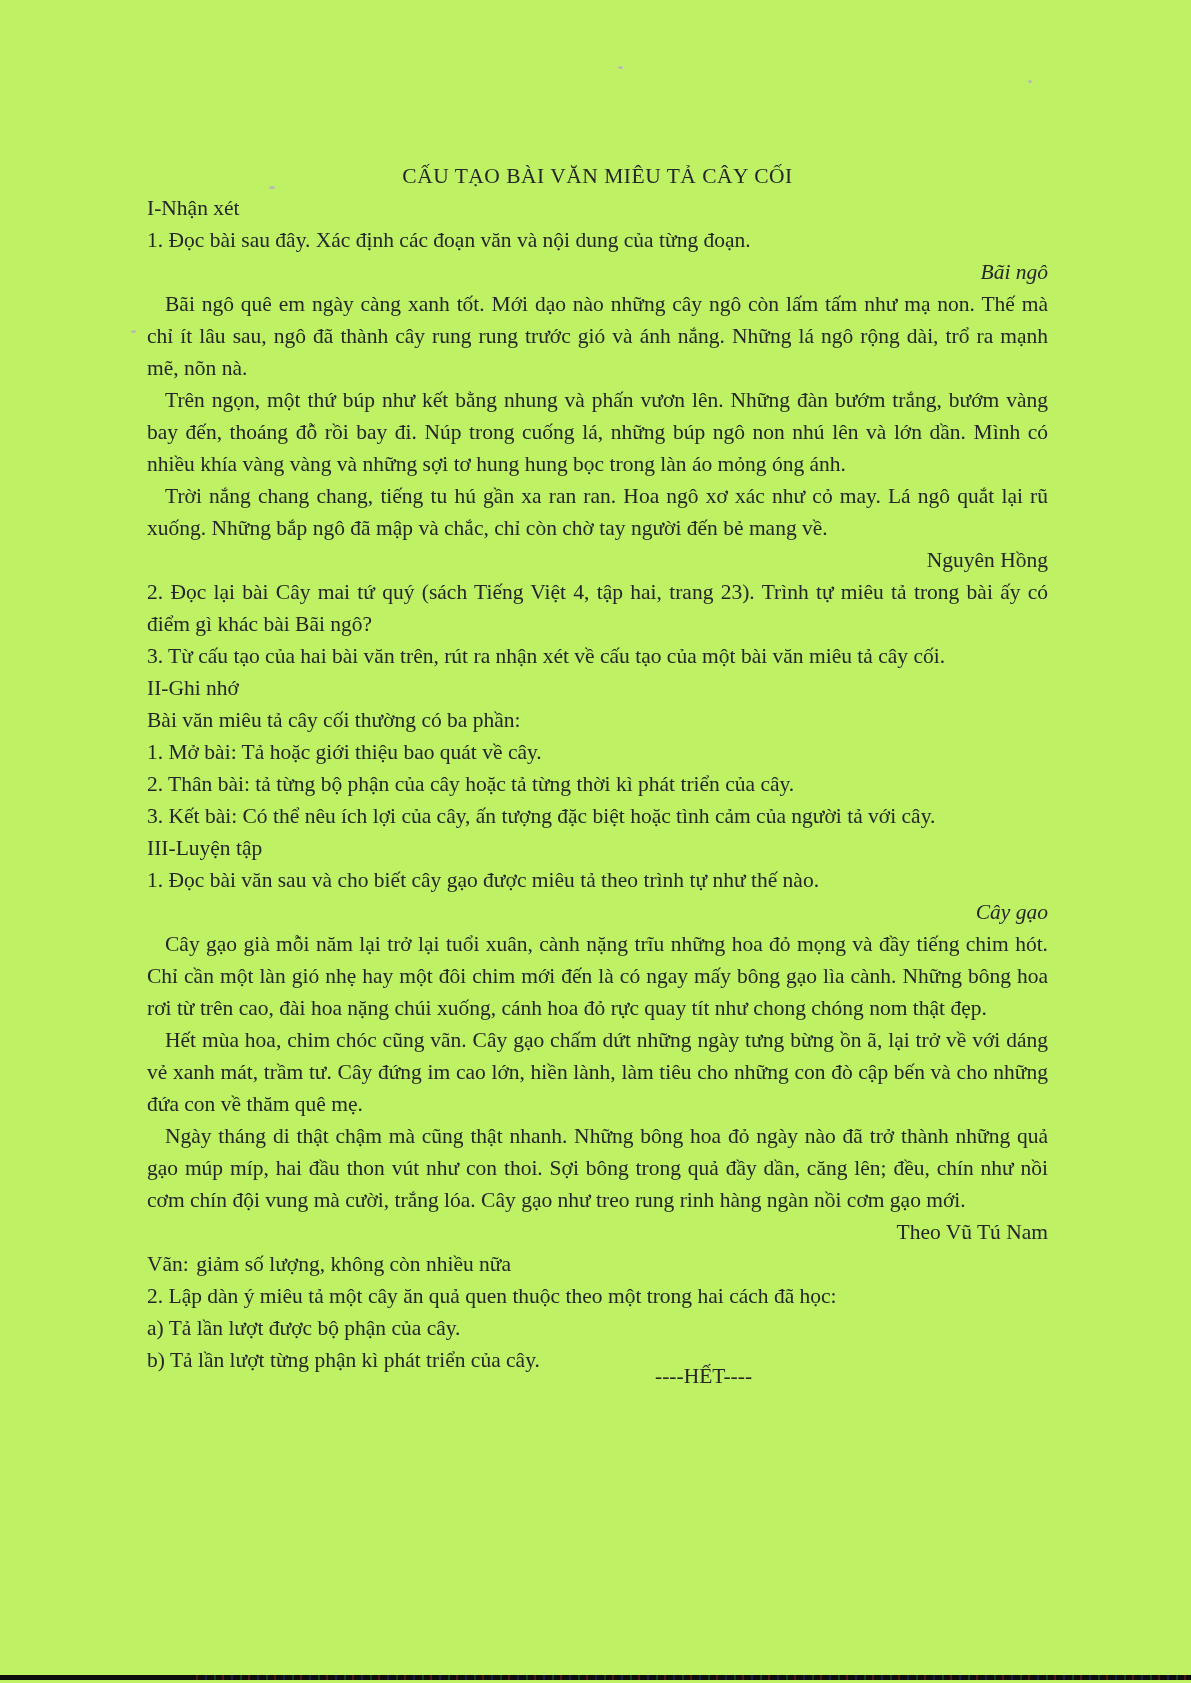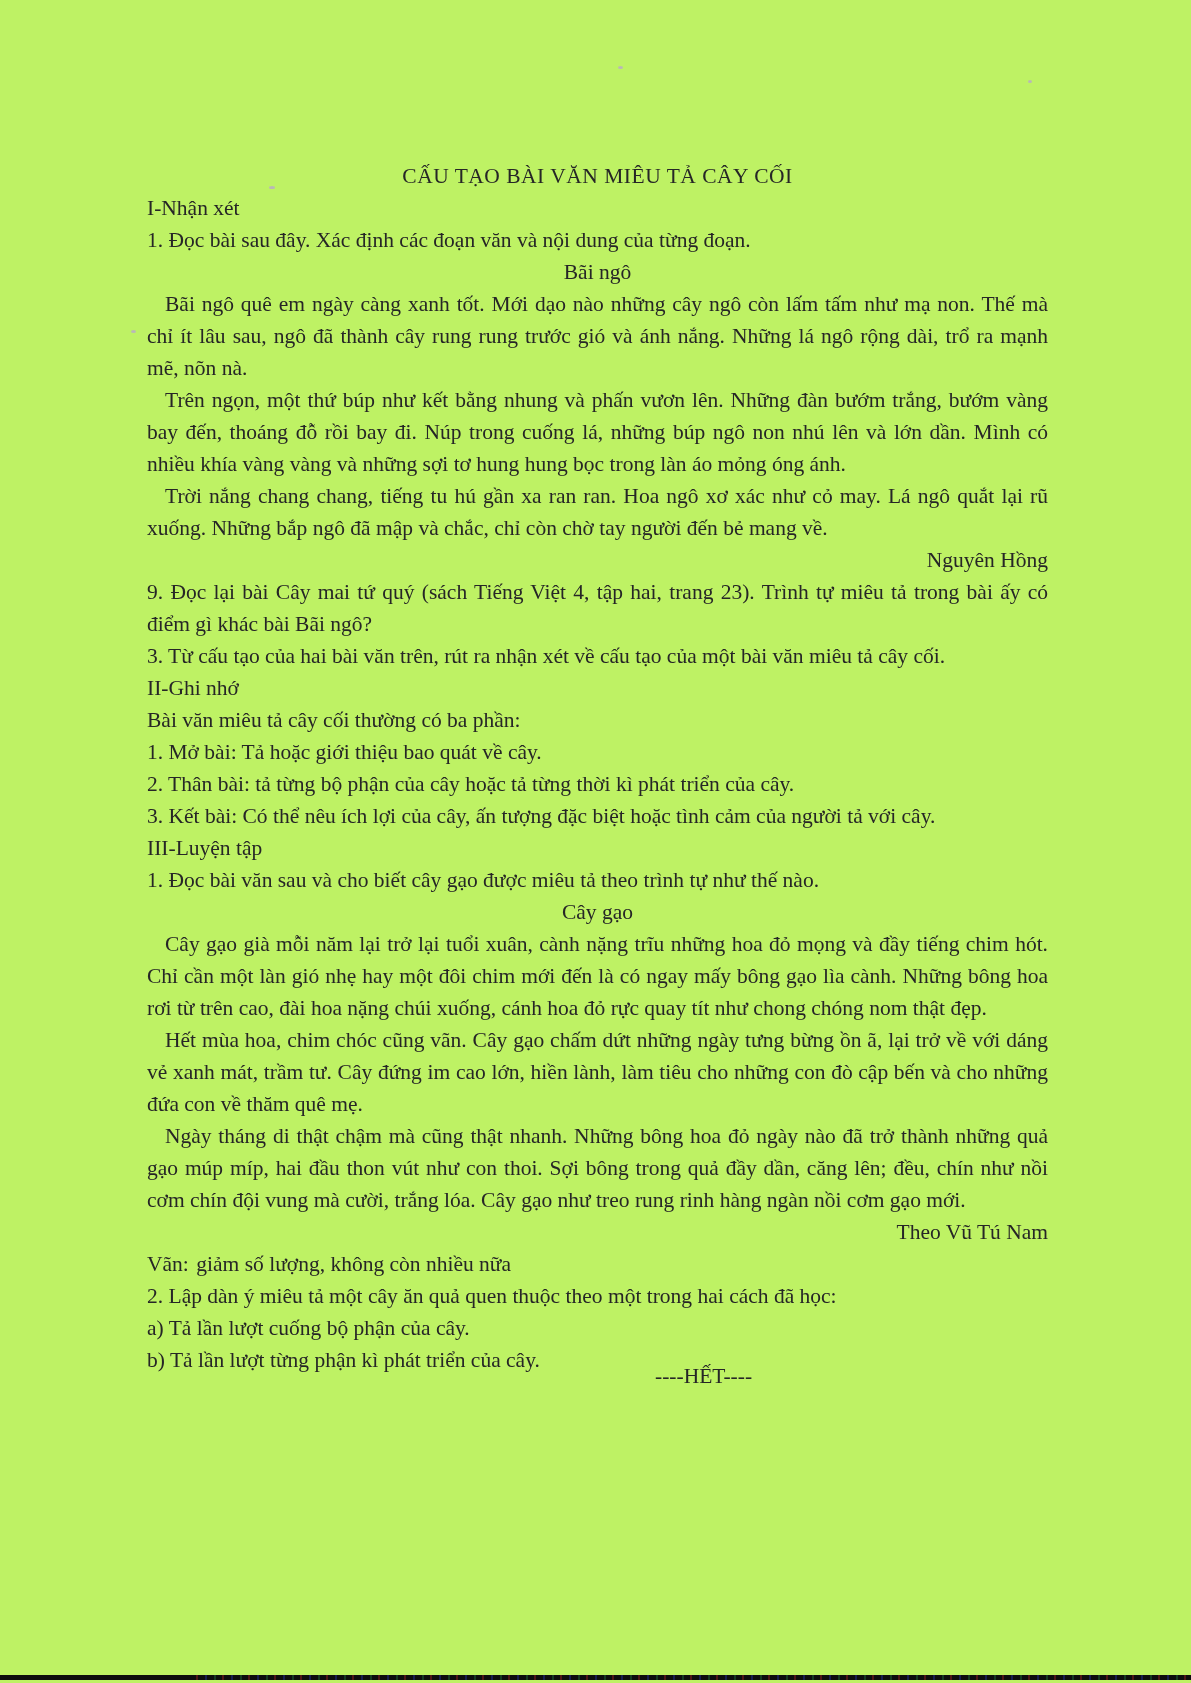--- a/index.html
+++ b/index.html
@@ -27,23 +27,24 @@
     text-align:center;
     font-weight:bold;
     font-size:22.5px;
     letter-spacing:.5px;
   }
   .sec-heading{
     font-weight:bold;
     font-size:22px;
   }
   .center-title{
-    text-align:center;
+    text-align:right;
     font-weight:bold;
     font-size:22px;
+    font-style:italic;
   }
   .para{
     text-align:justify;
     text-indent:18px;
   }
   .item{
     text-align:justify;
   }
   .author{
     text-align:right;
@@ -105,21 +106,21 @@
     <p class="item">1. Đọc bài sau đây. Xác định các đoạn văn và nội dung của từng đoạn.</p>
 
     <h3 class="center-title">Bãi ngô</h3>
 
     <p class="para">Bãi ngô quê em ngày càng xanh tốt. Mới dạo nào những cây ngô còn lấm tấm như mạ non. Thế mà chỉ ít lâu sau, ngô đã thành cây rung rung trước gió và ánh nắng. Những lá ngô rộng dài, trổ ra mạnh mẽ, nõn nà.</p>
     <p class="para">Trên ngọn, một thứ búp như kết bằng nhung và phấn vươn lên. Những đàn bướm trắng, bướm vàng bay đến, thoáng đỗ rồi bay đi. Núp trong cuống lá, những búp ngô non nhú lên và lớn dần. Mình có nhiều khía vàng vàng và những sợi tơ hung hung bọc trong làn áo mỏng óng ánh.</p>
     <p class="para">Trời nắng chang chang, tiếng tu hú gần xa ran ran. Hoa ngô xơ xác như cỏ may. Lá ngô quắt lại rũ xuống. Những bắp ngô đã mập và chắc, chỉ còn chờ tay người đến bẻ mang về.</p>
 
     <p class="author author-1">Nguyên Hồng</p>
 
-    <p class="item"><span>9. Đọc lại bài </span><b>Cây mai tứ quý</b><span> (sách Tiếng Việt 4, tập hai, trang 23). Trình tự miêu tả trong bài ấy có điểm gì khác bài </span><b>Bãi ngô?</b></p>
+    <p class="item"><span>2. Đọc lại bài </span><b>Cây mai tứ quý</b><span> (sách Tiếng Việt 4, tập hai, trang 23). Trình tự miêu tả trong bài ấy có điểm gì khác bài </span><b>Bãi ngô?</b></p>
 
     <p class="item">3. Từ cấu tạo của hai bài văn trên, rút ra nhận xét về cấu tạo của một bài văn miêu tả cây cối.</p>
 
     <h2 class="sec-heading">II-Ghi nhớ</h2>
 
     <p class="indent-block">Bài văn miêu tả cây cối thường có ba phần:</p>
     <p class="indent-block">1. Mở bài: Tả hoặc giới thiệu bao quát về cây.</p>
     <p class="indent-block">2. Thân bài: tả từng bộ phận của cây hoặc tả từng thời kì phát triển của cây.</p>
     <p class="indent-block">3. Kết bài: Có thể nêu ích lợi của cây, ấn tượng đặc biệt hoặc tình cảm của người tả với cây.</p>
 
@@ -131,21 +132,21 @@
 
     <p class="para">Cây gạo già mỗi năm lại trở lại tuổi xuân, cành nặng trĩu những hoa đỏ mọng và đầy tiếng chim hót. Chỉ cần một làn gió nhẹ hay một đôi chim mới đến là có ngay mấy bông gạo lìa cành. Những bông hoa rơi từ trên cao, đài hoa nặng chúi xuống, cánh hoa đỏ rực quay tít như chong chóng nom thật đẹp.</p>
     <p class="para">Hết mùa hoa, chim chóc cũng vãn. Cây gạo chấm dứt những ngày tưng bừng ồn ã, lại trở về với dáng vẻ xanh mát, trầm tư. Cây đứng im cao lớn, hiền lành, làm tiêu cho những con đò cập bến và cho những đứa con về thăm quê mẹ.</p>
     <p class="para">Ngày tháng di thật chậm mà cũng thật nhanh. Những bông hoa đỏ ngày nào đã trở thành những quả gạo múp míp, hai đầu thon vút như con thoi. Sợi bông trong quả đầy dần, căng lên; đều, chín như nồi cơm chín đội vung mà cười, trắng lóa. Cây gạo như treo rung rinh hàng ngàn nồi cơm gạo mới.</p>
 
     <p class="author author-2">Theo Vũ Tú Nam</p>
 
     <p class="glossary"><b>Vãn:</b><span class="def">giảm số lượng, không còn nhiều nữa</span></p>
 
     <p class="item">2. Lập dàn ý miêu tả một cây ăn quả quen thuộc theo một trong hai cách đã học:</p>
-    <p class="item">a) Tả lần lượt cuống bộ phận của cây.</p>
+    <p class="item">a) Tả lần lượt được bộ phận của cây.</p>
 
     <p class="item b-line"><span>b) Tả lần lượt từng phận kì phát triển của cây.</span><span class="het">----HẾT----</span></p>
 
   </div>
 
   <div class="scan-bar">
     <div class="scan-bar-noise"></div>
   </div>
 
 </div>

